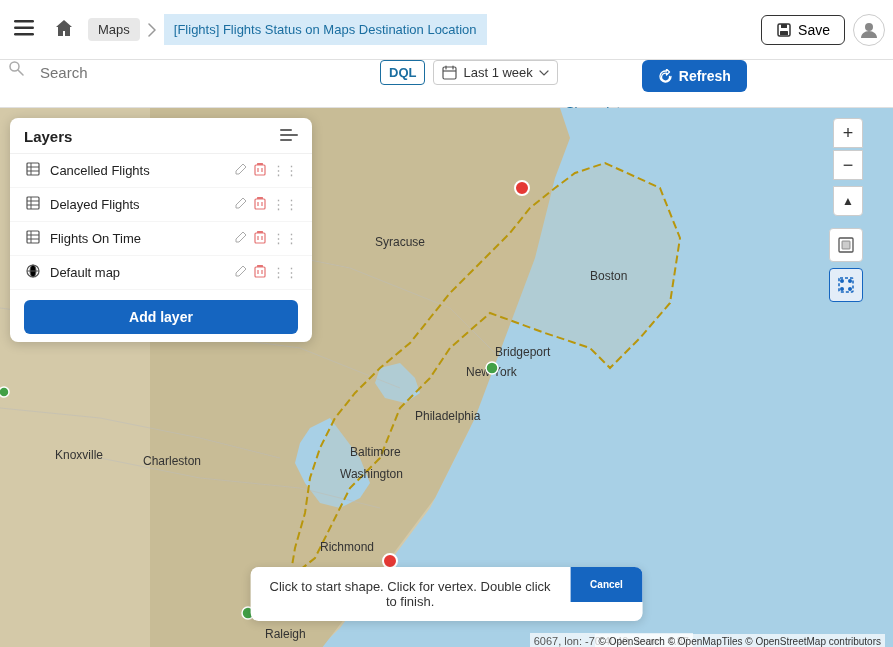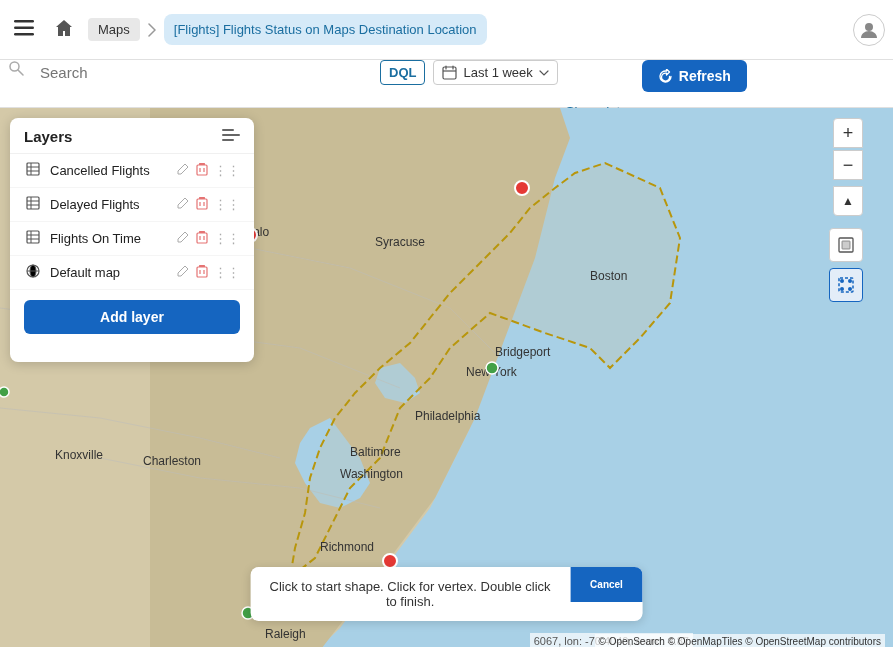--- a/index.html
+++ b/index.html
@@ -20,21 +20,21 @@
     .breadcrumb-maps {
       background: #e8e8e8;
       border-radius: 4px;
       padding: 4px 10px;
       font-size: 13px;
       color: #333;
       cursor: pointer;
     }
     .breadcrumb-title {
       background: #d6eaf8;
-      border-radius: 8px;
+      border-radius: 0;
       padding: 8px 10px;
       font-size: 13px;
       color: #1a6ea0;
       font-weight: 500;
     }
     .spacer { flex: 1; }
     .save-btn {
       display: flex;
       align-items: center;
       gap: 6px;
@@ -135,26 +135,26 @@
       top: 0; left: 0;
       width: 100%;
       height: 100%;
     }
 
     
     .layers-panel {
       position: absolute;
       top: 10px;
       left: 10px;
-      width: 244px;
+      width: 302px;
       background: #fff;
       border-radius: 8px;
       box-shadow: 0 2px 12px rgba(0,0,0,0.18);
       z-index: 10;
-      padding-bottom: 28px;
+      padding-bottom: 8px;
     }
     .layers-header {
       display: flex;
       align-items: center;
       justify-content: space-between;
       padding: 10px 14px 8px 14px;
       border-bottom: 1px solid #f0f0f0;
     }
     .layers-title {
       font-size: 15px;
@@ -337,20 +337,28 @@
     <svg width="20" height="20" viewBox="0 0 20 20">
         <path d="M10 2L2 9h2v9h5v-5h2v5h5V9h2z" fill="#555"></path>
       </svg>
   </div>
   <div class="breadcrumb-maps">Maps</div>
   <svg width="8" height="14" viewBox="0 0 8 14">
       <path d="M1 1l6 6-6 6" stroke="#999" stroke-width="1.5" fill="none" stroke-linecap="round"></path>
     </svg>
   <div class="breadcrumb-title">[Flights] Flights Status on Maps Destination Location</div>
   <div class="spacer"></div>
+  <button class="save-btn">
+    <svg width="16" height="16" viewBox="0 0 16 16">
+        <rect x="2" y="2" width="12" height="12" rx="1.5" stroke="#333" stroke-width="1.5" fill="none"></rect>
+        <rect x="5" y="2" width="6" height="4" rx="0.5" fill="#333"></rect>
+        <rect x="4" y="9" width="8" height="4" rx="0.5" fill="#333"></rect>
+      </svg>
+    <span>Save</span>
+  </button>
   <div class="user-avatar">
     <svg width="20" height="20" viewBox="0 0 20 20">
         <circle cx="10" cy="7" r="4" fill="#888"></circle>
         <path d="M2 18c0-4 3.6-7 8-7s8 3 8 7" fill="#888"></path>
       </svg>
   </div>
 </div>
 
 <div class="second-bar">
   <svg width="16" height="16" viewBox="0 0 16 16">

